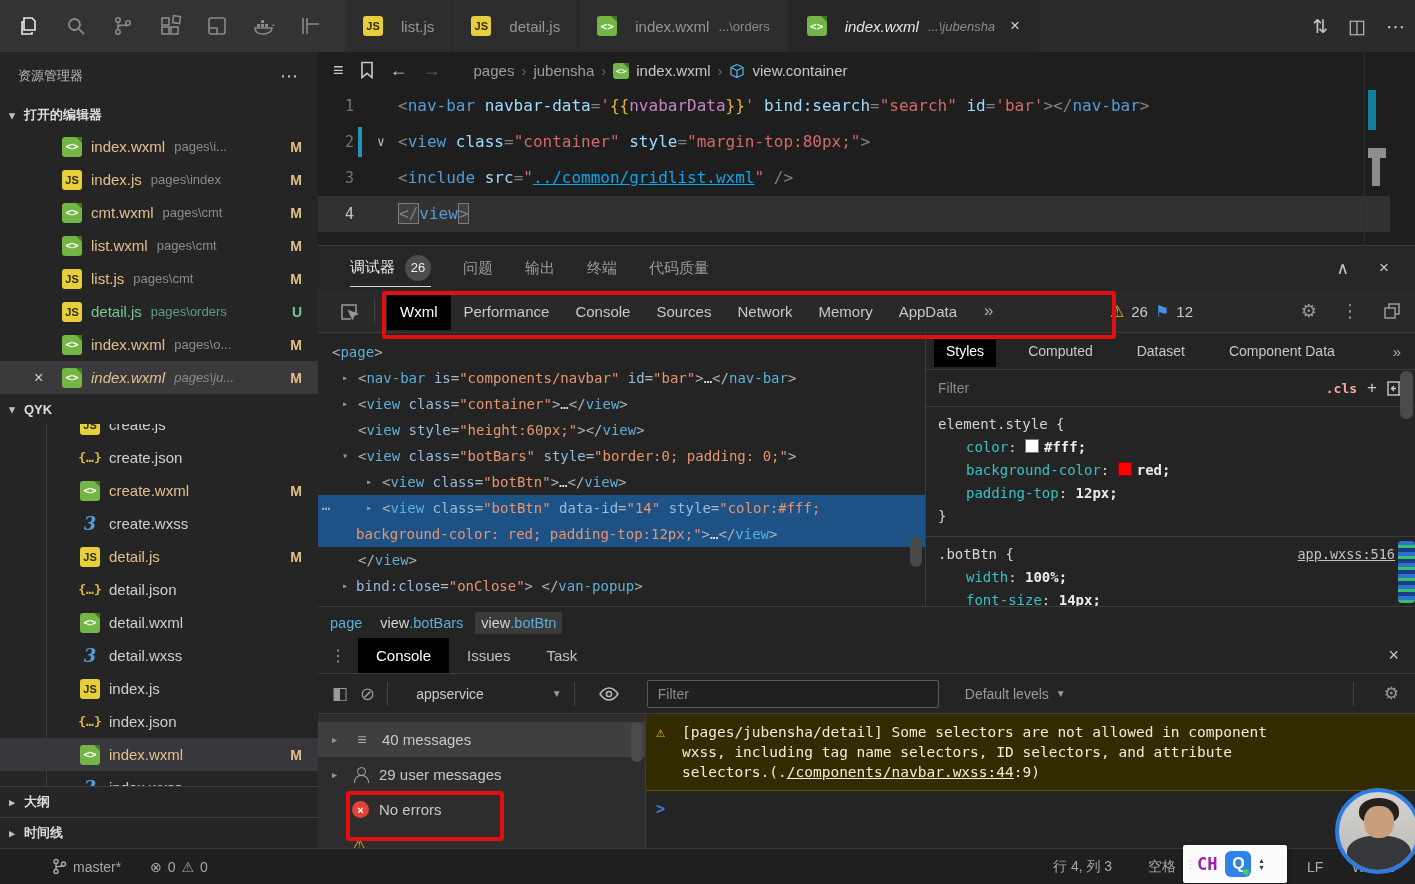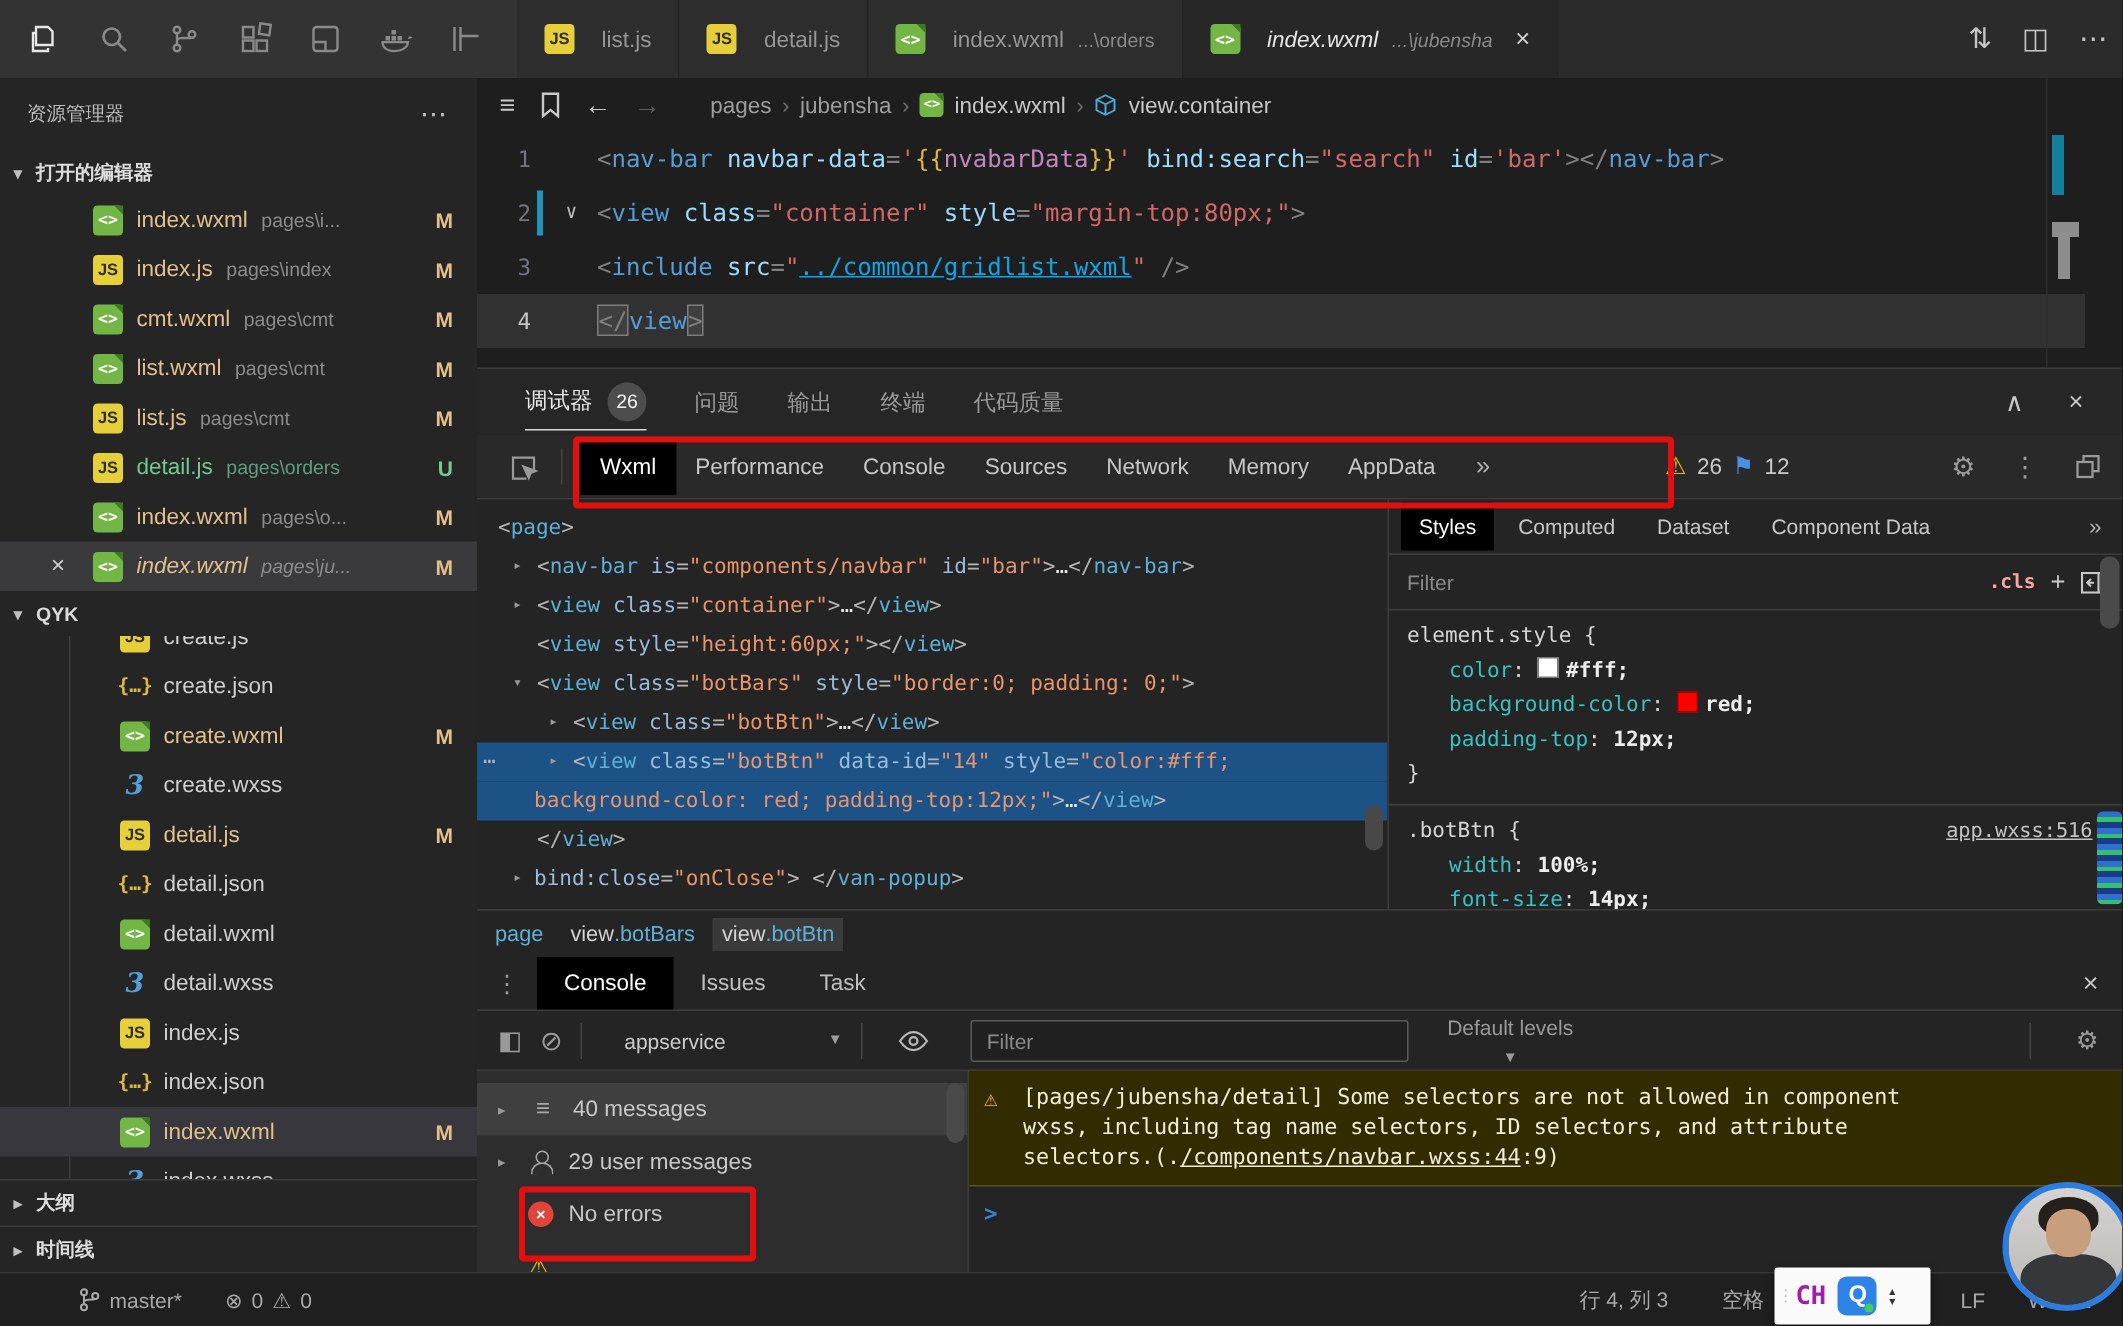--- a/index.html
+++ b/index.html
@@ -53,21 +53,21 @@
 
   
   .statusbar{position:absolute;left:0;right:0;bottom:0;height:36px;background:#1f1f1f;border-top:1px solid #383838;font-size:14px;color:#a8a8a8;box-sizing:border-box;}
   .sb-item{position:absolute;top:0;height:35px;display:flex;align-items:center;gap:6px;}
 
   
   .editor{position:absolute;left:318px;top:52px;width:1072px;height:193px;background:#1e1e1e;}
   .ednav{height:36px;display:flex;align-items:center;gap:15px;padding-left:15px;font-size:15px;color:#a0a0a0;}
   .ednav .navico{font-size:18px;color:#c8c8c8;}
   .ednav .dim{color:#5f5f5f;}
-  .crumbs{display:flex;align-items:center;gap:7px;margin-left:18px;}
+  .crumbs{display:flex;align-items:flex-end;gap:7px;margin-left:18px;}
   .crumb{color:#9d9d9d;font-size:15px;}
   .crumb.lit{color:#c7c7c7;}
   .csep{color:#6e6e6e;}
   .code{position:relative;font-family:"DejaVu Sans Mono",monospace;font-size:16px;}
   .cline{position:relative;height:36px;line-height:36px;display:flex;white-space:pre;}
   .cline.hl{background:#313132;}
   .lnum{width:36px;text-align:right;color:#6e7681;font-size:15px;flex:none;}
   .lnum.cur{color:#c6c6c6;}
   .gmark{width:10px;flex:none;position:relative;}
   .gmark.chg:after{content:"";position:absolute;left:4px;top:3px;bottom:3px;width:4px;background:#1f93b8;}
@@ -105,21 +105,21 @@
   .tline.sel{background:#1d5287;}
   .tarr{position:absolute;font-size:10px;color:#9a9a9a;top:0;}
   .tgut{position:absolute;left:4px;color:#b0b0b0;}
   .i0{padding-left:14px;} .i1{padding-left:40px;} .i1 .tarr{left:24px;}
   .i2{padding-left:64px;} .i2 .tarr{left:48px;} .i1c{padding-left:38px;}
   .tk.tp{color:#b5b5b5;} .tk.tt{color:#5db0d7;} .tk.ta{color:#9bbbdc;}
   .tk.tv{color:#e8956d;} .tk.te{color:#e8e8e8;}
   .treebar{position:absolute;right:3px;top:204px;width:12px;height:30px;background:#484848;border-radius:6px;}
 
   .styles{width:490px;border-left:1px solid #3c3c3c;box-sizing:border-box;position:relative;background:#242424;}
-  .stabs{height:36px;display:flex;align-items:center;font-size:14px;color:#c8c8c8;border-bottom:1px solid #3c3c3c;padding-left:8px;gap:4px;}
+  .stabs{height:36px;display:flex;align-items:center;font-size:14px;color:#c8c8c8;border-bottom:1px solid #3c3c3c;padding-left:8px;gap:20px;}
   .stab{padding:8px 12px;}
   .stab.active{background:#000;color:#fff;}
   .smore{margin-left:auto;margin-right:14px;font-size:15px;color:#b0b0b0;}
   .sfilter{height:36px;display:flex;align-items:center;border-bottom:1px solid #3c3c3c;padding:0 10px;gap:10px;}
   .sfilter input{background:transparent;border:none;outline:none;color:#cfcfcf;font-size:14px;width:250px;font-family:"Liberation Sans",sans-serif;}
   .sfilter input::placeholder{color:#8a8a8a;}
   .cls{margin-left:auto;font-weight:bold;color:#fca5a5;font-size:13px;font-family:"DejaVu Sans Mono",monospace;}
   .plus{font-size:17px;color:#c8c8c8;}
   .paneico{color:#c8c8c8;}
   .srules{font-family:"DejaVu Sans Mono",monospace;font-size:14px;line-height:23px;padding:6px 0 0 12px;color:#d4d4d4;}
@@ -141,21 +141,21 @@
   .cdots{padding:0 12px;font-size:16px;color:#9a9a9a;}
   .ctab{padding:9px 18px;}
   .ctab.active{background:#000;color:#fff;}
   .cclose{position:absolute;right:16px;font-size:18px;color:#c8c8c8;}
   .ctoolbar{position:absolute;top:428px;left:0;width:1097px;height:40px;display:flex;align-items:center;gap:12px;padding-left:14px;border-bottom:1px solid #3c3c3c;box-sizing:border-box;color:#9a9a9a;}
   .ctx{color:#cccccc;font-size:14px;margin-left:4px;}
   .ddarr{font-size:10px;color:#9a9a9a;margin-left:56px;}
   .cfilter{width:292px;height:28px;background:#202020;border:1px solid #5a5a5a;border-radius:2px;display:flex;align-items:center;padding-left:8px;box-sizing:border-box;margin-left:16px;}
   .cfilter input{background:transparent;border:none;outline:none;color:#cfcfcf;font-size:14px;width:260px;font-family:"Liberation Sans",sans-serif;}
   .cfilter input::placeholder{color:#8a8a8a;}
-  .levels{color:#9a9a9a;font-size:14px;margin-left:14px;display:flex;align-items:center;gap:7px;flex-direction:column;}
+  .levels{color:#9a9a9a;font-size:14px;margin-left:14px;display:flex;align-items:center;gap:7px;}
   .ct-right{position:absolute;right:16px;display:flex;align-items:center;gap:18px;font-size:17px;}
 
   .ccontent{position:absolute;top:468px;left:0;width:1097px;height:135px;display:flex;}
   .cgroups{width:328px;background:#2d2d2d;border-right:1px solid #3c3c3c;box-sizing:border-box;position:relative;padding-top:8px;overflow:hidden;}
   .grow{height:35px;display:flex;align-items:center;gap:10px;padding-left:14px;font-size:15px;color:#c8c8c8;}
   .grow.lit{background:#3f3f3f;}
   .garr{font-size:10px;color:#9a9a9a;width:10px;}
   .gico{color:#a8a8a8;font-size:16px;width:20px;text-align:center;}
   .errdot{width:17px;height:17px;border-radius:50%;background:#e0443a;color:#fff;display:flex;align-items:center;justify-content:center;font-size:11px;font-weight:bold;flex:none;}
   .person{position:relative;width:17px;height:17px;flex:none;}

